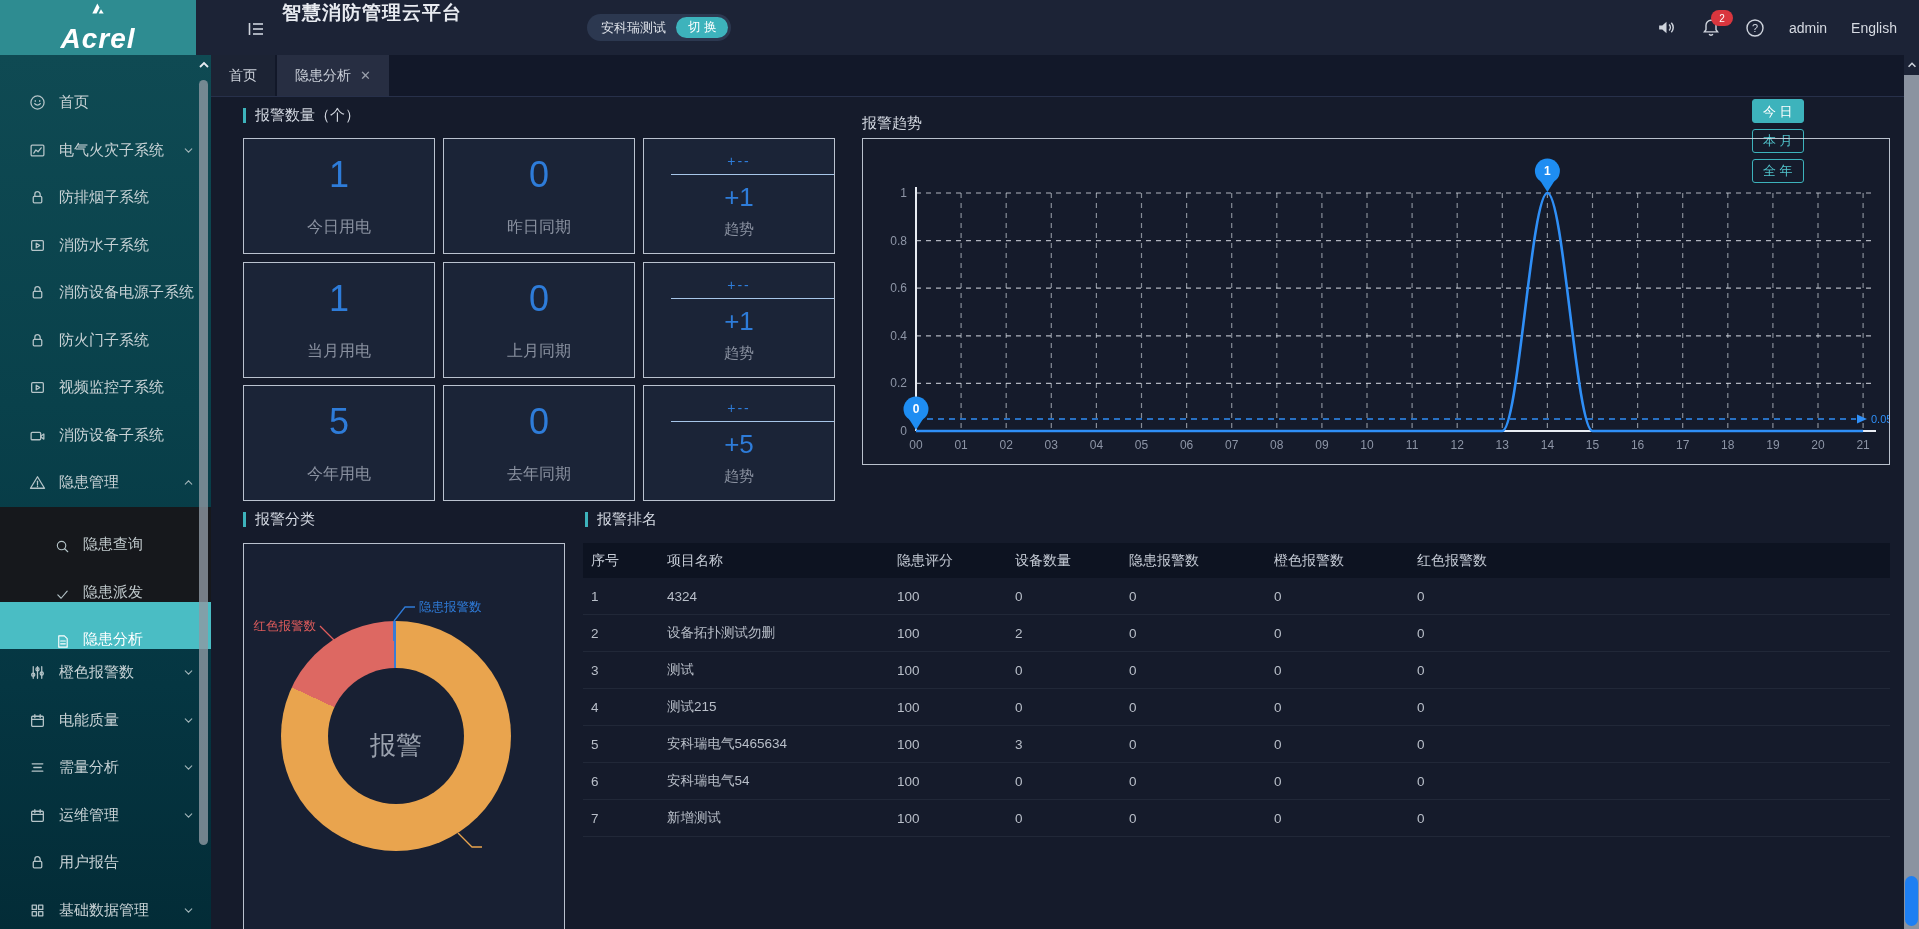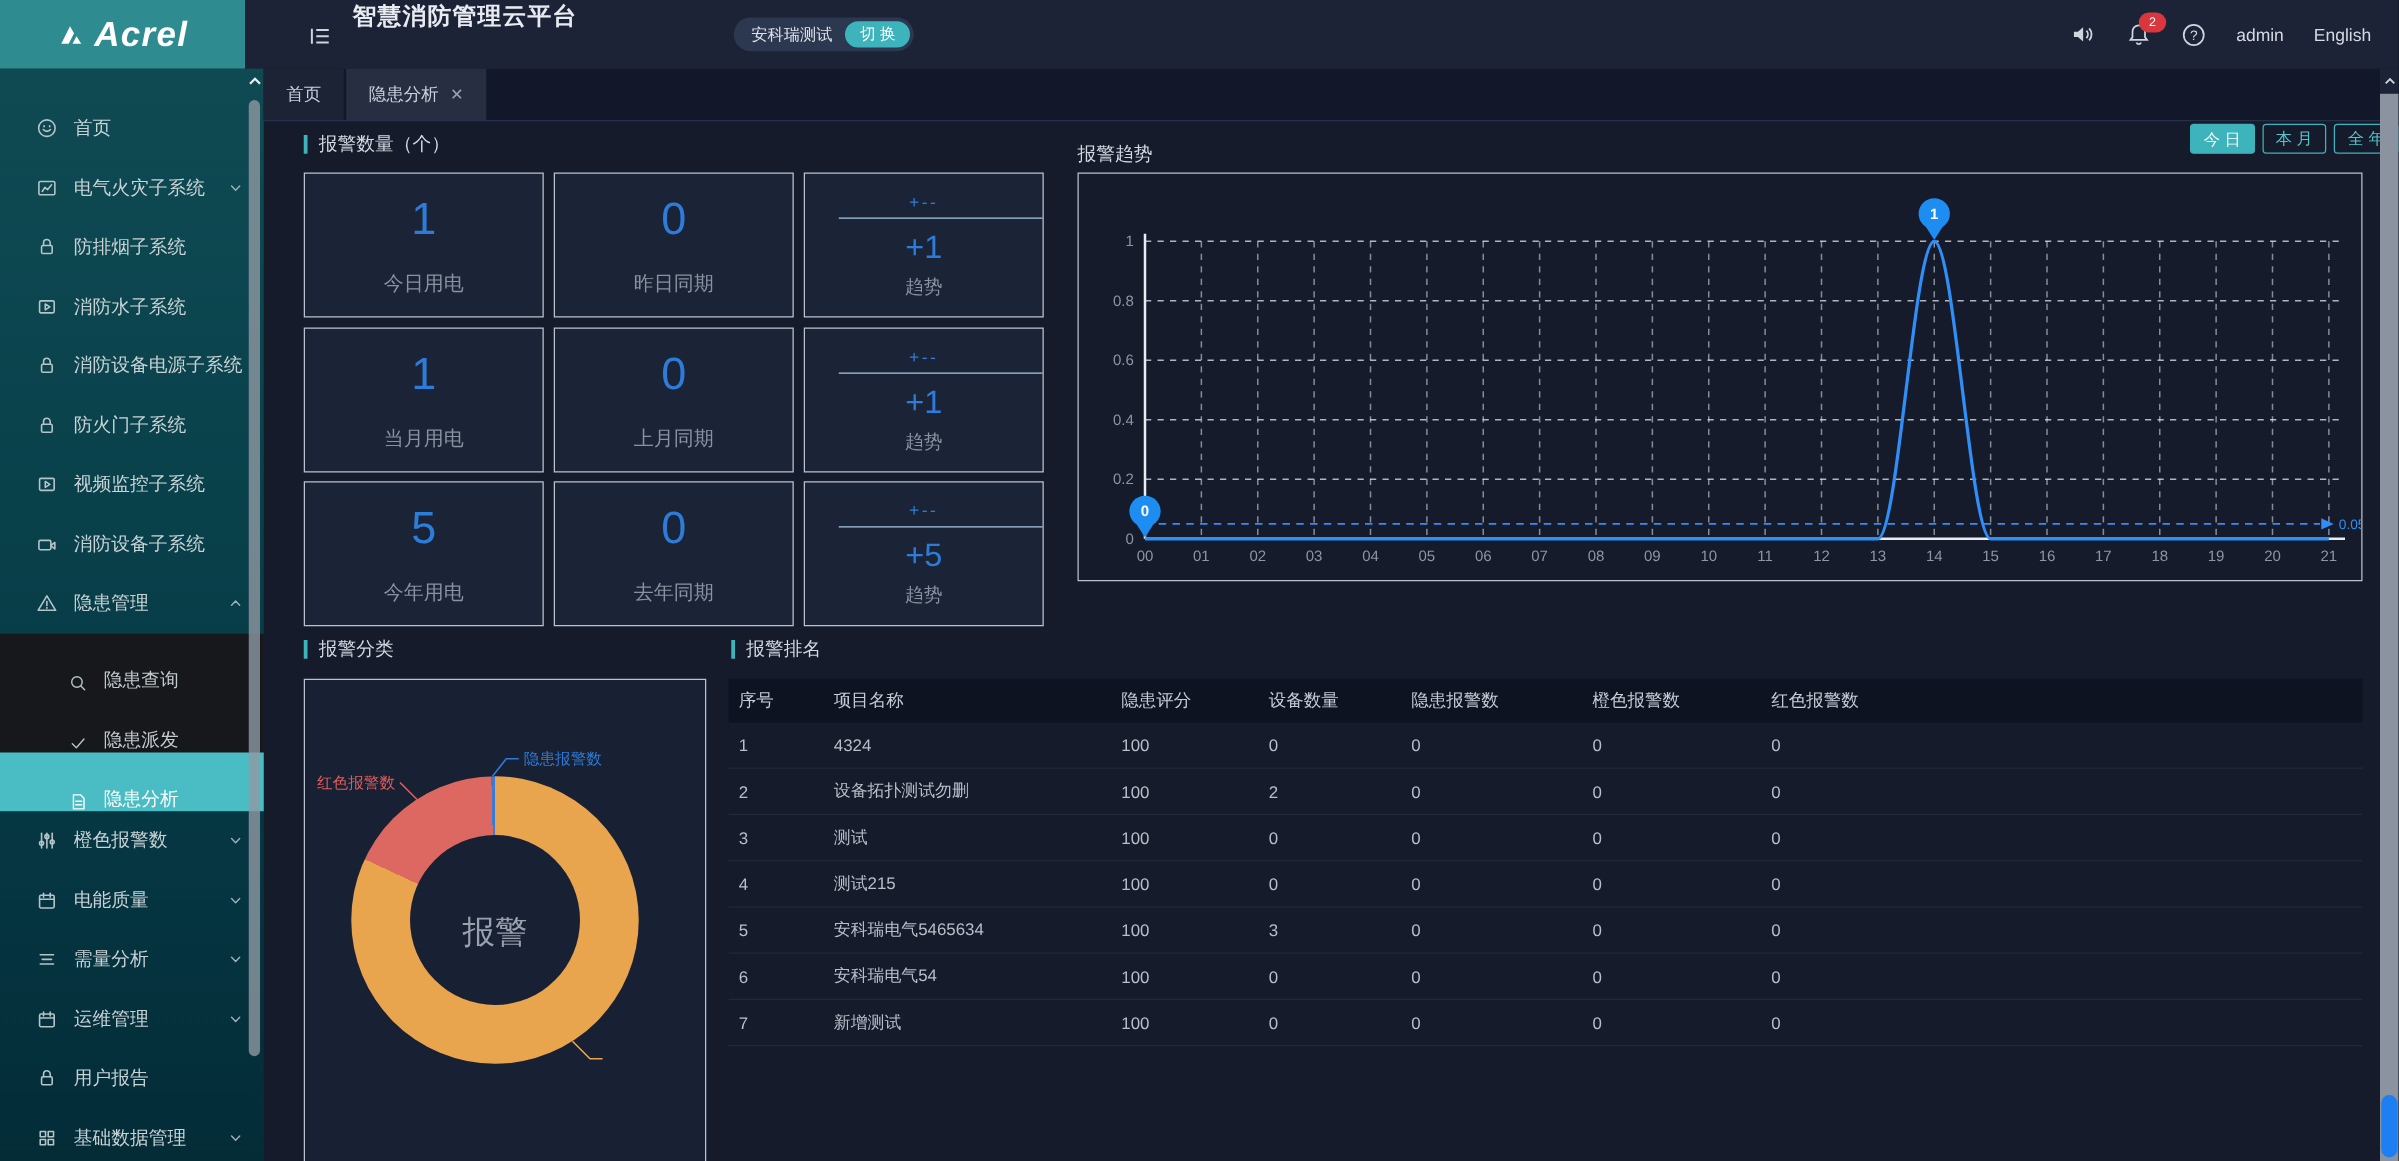--- a/index.html
+++ b/index.html
@@ -2,21 +2,21 @@
 <html><head>
 <meta charset="utf-8">
 <style>
   html,body{margin:0;padding:0;background:#0d1320;font-family:"Liberation Sans","DejaVu Sans",sans-serif;}
   .stage{position:relative;width:1919px;height:929px;overflow:hidden;background:#151b2b;color:#cfd4dd;}
   .abs{position:absolute;}
   svg{display:block;}
   svg text{font-family:"Liberation Sans","DejaVu Sans",sans-serif;}
 
   
-  .logo{left:0;top:0;width:196px;height:55px;background:#2e8c91;display:flex;align-items:center;justify-content:center;gap:6px;color:#fff;font-size:28px;font-weight:bold;font-style:italic;letter-spacing:1px;}
+  .logo{left:0;top:0;width:196px;height:55px;background:#2e8c91;display:flex;align-items:center;justify-content:center;gap:6px;color:#fff;font-size:28px;font-weight:bold;font-style:italic;letter-spacing:1px;flex-direction:column;}
   .top-header{left:196px;top:0;width:1723px;height:58px;background:#1c2336;border-bottom:1px solid #252d45;display:flex;box-sizing:border-box;padding-left:31px;}
   .fold{margin-left:19px;cursor:pointer;}
   .htitle{margin-left:16px;font-size:19px;font-weight:bold;color:#e8ebf1;letter-spacing:1px;}
   .org-pill{position:absolute;left:391px;top:14px;height:27px;border-radius:14px;background:#2c3850;display:flex;align-items:center;gap:10px;padding:0 3px 0 14px;font-size:13px;color:#dde1e8;}
   .switch-btn{height:21px;border-radius:11px;background:#3db3bc;color:#fff;font-size:12.5px;padding:0 12px;display:flex;align-items:center;cursor:pointer;}
   .hright{position:absolute;right:22px;top:0;height:55px;display:flex;align-items:center;gap:24px;}
   .hicon{position:relative;cursor:pointer;display:flex;align-items:center;}
   .bell-badge{position:absolute;top:-7px;left:10px;min-width:16px;height:16px;border-radius:8px;background:#d9363e;color:#fff;font-size:10px;display:flex;align-items:center;justify-content:center;padding:0 3px;}
   .htext{font-size:14px;color:#d6dae2;cursor:pointer;}
 
@@ -49,21 +49,21 @@
   .card{background:#1b2437;border:1px solid rgba(214,222,234,.85);box-sizing:border-box;display:flex;flex-direction:column;align-items:center;justify-content:center;}
   .card .v{font-size:36px;color:#2e7cd9;}
   .card .l{font-size:16px;color:#8a91a0;margin-top:21px;}
   .card .trend-top{font-size:14px;color:#2e7cd9;letter-spacing:2px;}
   .card .trend-line{width:86%;align-self:flex-end;border-top:1.5px solid #a7c6e8;margin:5px 0 7px;}
   .card .trend-val{font-size:26px;color:#2e7cd9;}
   .card .trend-lbl{font-size:15px;color:#8a91a0;margin-top:7px;}
 
   
   .trend-panel{left:862px;top:138px;width:1028px;height:327px;border:1px solid rgba(214,222,234,.85);box-sizing:border-box;}
-  .trend-buttons{left:1752px;top:99px;display:flex;gap:6px;}
+  .trend-buttons{left:1752px;top:99px;display:flex;gap:6px;flex-direction:column;}
   .tbtn{height:24px;line-height:22px;padding:0 10px;font-size:13px;border-radius:3px;border:1px solid #3db3bc;color:#52c5cd;cursor:pointer;box-sizing:border-box;}
   .tbtn.active{background:#3db3bc;color:#fff;border-color:#3db3bc;line-height:24px;}
 
   
   .donut-panel{left:243px;top:543px;width:322px;height:392px;border:1px solid rgba(214,222,234,.85);box-sizing:border-box;background:#182033;}
   .donut{position:absolute;left:37px;top:77px;width:230px;height:230px;border-radius:50%;}
   .donut::after{content:"";position:absolute;inset:47px;border-radius:50%;background:#182033;}
   .donut-center{position:absolute;left:37px;top:86px;width:230px;height:230px;display:flex;align-items:center;justify-content:center;font-size:26px;color:#9aa1ae;z-index:2;}
 
   

